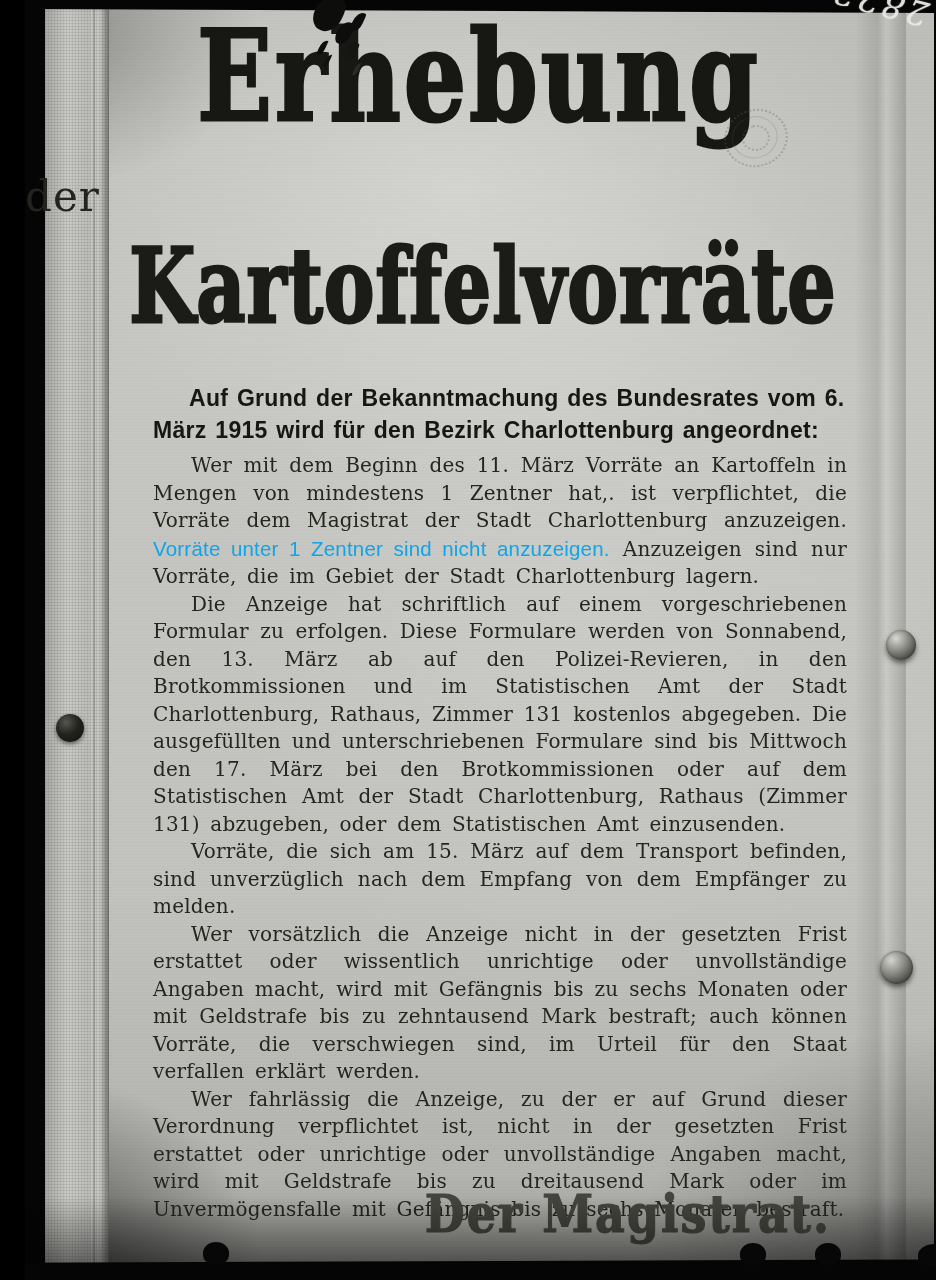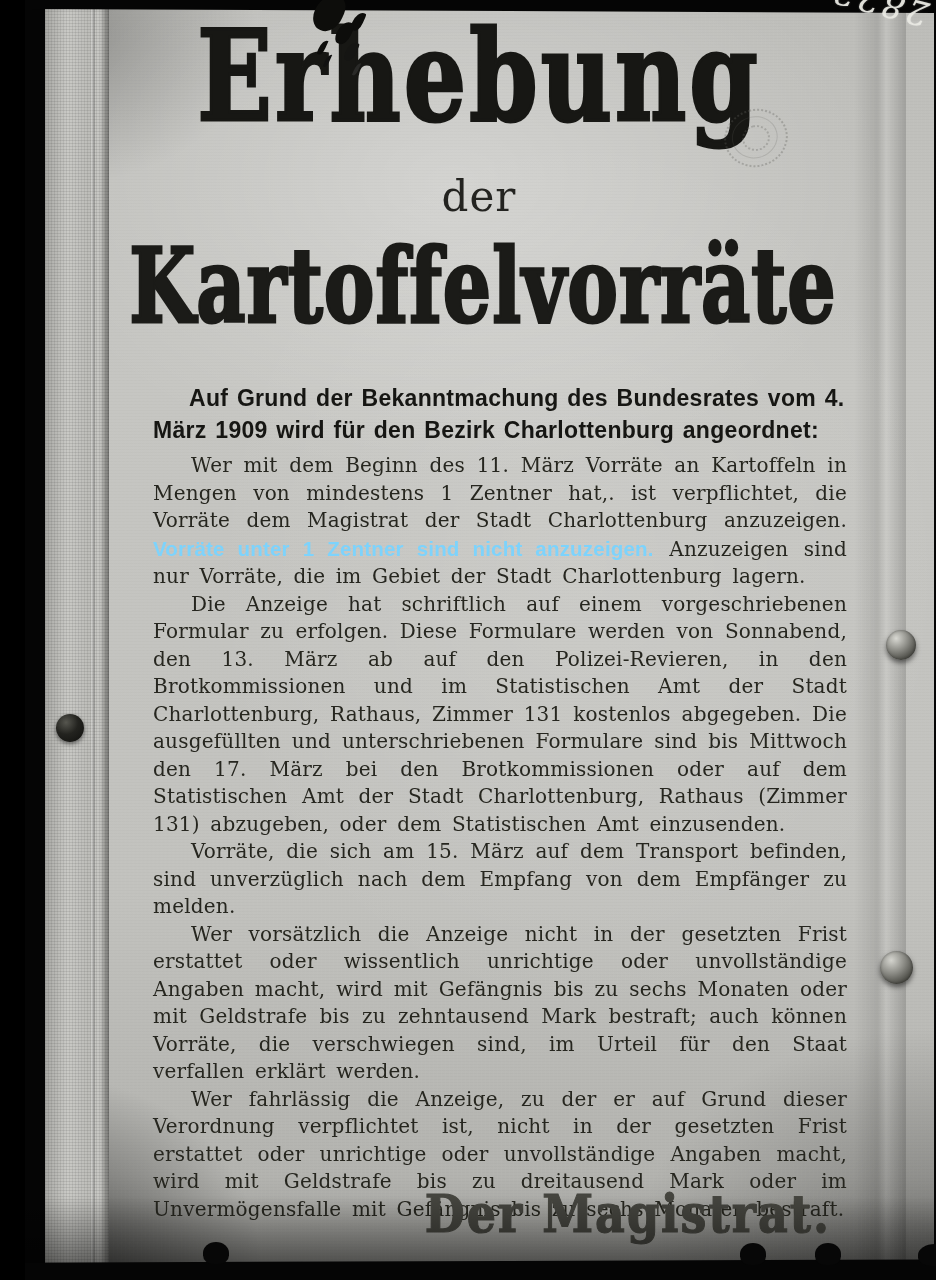--- a/index.html
+++ b/index.html
@@ -73,53 +73,53 @@
     background:radial-gradient(circle at 34% 28%, #d8d8d2 0%, #8e8e88 40%, #51514b 72%, #30302c 100%);
     box-shadow:0 3px 5px rgba(0,0,0,.5), inset 0 0 3px rgba(0,0,0,.4);}
   #pin-right-bottom{left:855px;top:951px;width:33px;height:33px;
     background:radial-gradient(circle at 34% 28%, #d4d4ce 0%, #8a8a84 42%, #4d4d47 74%, #2c2c28 100%);
     box-shadow:0 3px 5px rgba(0,0,0,.5), inset 0 0 3px rgba(0,0,0,.4);}
   
   .ptxt{position:absolute;z-index:3;}
   #title-top{left:0;right:28px;top:2px;text-align:center;
     font-size:98px;font-weight:bold;color:#171714;letter-spacing:3px;
     -webkit-text-stroke:2.5px #171714;transform:scaleY(1.28);transform-origin:top center;}
-  #title-mid{left:0;right:28px;top:172px;text-align:center;font-size:42px;color:#232320;letter-spacing:1px;}
+  #title-mid{left:0;right:28px;top:172px;text-align:left;font-size:42px;color:#232320;letter-spacing:1px;}
   #title-main{left:0;right:20px;top:226px;text-align:center;
     font-size:76px;font-weight:bold;color:#1b1b18;letter-spacing:1px;
     -webkit-text-stroke:2.3px #1b1b18;transform:scaleY(1.35);transform-origin:top center;}
   #intro{left:128px;top:382px;width:694px;
     font-family:"Liberation Sans",sans-serif;font-weight:bold;font-size:23px;line-height:32px;
     color:#161613;letter-spacing:.3px;word-spacing:2px;text-indent:36px;}
   #body{left:128px;top:452px;width:694px;}
   .bpar{margin:0;text-align:justify;text-indent:38px;font-size:20px;line-height:27.5px;
     color:#26261f;word-spacing:4px;letter-spacing:.2px;}
-  .bseg{font-family:"Liberation Sans",sans-serif;font-weight:bold;font-size:20.5px;
-    color:#7dd3fc;letter-spacing:.2px;word-spacing:2px;}
+  .bseg{font-family:"Liberation Sans",sans-serif;font-weight:normal;font-size:20.5px;
+    color:#0ea5e9;letter-spacing:.2px;word-spacing:2px;}
   #dateline{left:185px;top:1153px;font-size:22px;color:#26261f;}
   #dateline .place{font-family:"Liberation Sans",sans-serif;font-weight:bold;font-size:24px;color:#1c1c18;letter-spacing:.4px;}
   #signature{right:130px;top:1184px;font-size:46px;font-weight:bold;color:#45453f;
     letter-spacing:2px;-webkit-text-stroke:1px #45453f;transform:scaleY(1.12);transform-origin:top right;}
 </style>
 </head>
 <body>
 
 <div id="photo">
 
   <div id="paper">
     <div id="fabric"></div>
     <div id="fabric-seam"></div>
     <div id="right-crease"></div>
     <div id="grain"></div>
   </div>
 
   <div class="ptxt" id="title-top">Erhebung</div>
   <div class="ptxt" id="title-mid">der</div>
   <div class="ptxt" id="title-main">Kartoffelvorräte</div>
-  <div class="ptxt" id="intro">Auf Grund der Bekanntmachung des Bundesrates vom 4. März 1909 wird für den Bezirk Charlottenburg angeordnet:</div>
+  <div class="ptxt" id="intro">Auf Grund der Bekanntmachung des Bundesrates vom 6. März 1915 wird für den Bezirk Charlottenburg angeordnet:</div>
   <div class="ptxt" id="body">
       <p class="bpar"><span>Wer mit dem Beginn des 11. März Vorräte an Kartoffeln in Mengen von mindestens 1 Zentner hat,. ist verpflichtet, die Vorräte dem Magistrat der Stadt Charlottenburg anzuzeigen. </span><span class="bseg">Vorräte unter 1 Zentner sind nicht anzuzeigen.</span><span> Anzuzeigen sind nur Vorräte, die im Gebiet der Stadt Charlottenburg lagern.</span></p>
       <p class="bpar"><span>Die Anzeige hat schriftlich auf einem vorgeschriebenen Formular zu erfolgen. Diese Formulare werden von Sonnabend, den 13. März ab auf den Polizei-Revieren, in den Brotkommissionen und im Statistischen Amt der Stadt Charlottenburg, Rathaus, Zimmer 131 kostenlos abgegeben. Die ausgefüllten und unterschriebenen Formulare sind bis Mittwoch den 17. März bei den Brotkommissionen oder auf dem Statistischen Amt der Stadt Charlottenburg, Rathaus (Zimmer 131) abzugeben, oder dem Statistischen Amt einzusenden.</span></p>
       <p class="bpar"><span>Vorräte, die sich am 15. März auf dem Transport befinden, sind unverzüglich nach dem Empfang von dem Empfänger zu melden.</span></p>
       <p class="bpar"><span>Wer vorsätzlich die Anzeige nicht in der gesetzten Frist erstattet oder wissentlich unrichtige oder unvollständige Angaben macht, wird mit Gefängnis bis zu sechs Monaten oder mit Geldstrafe bis zu zehntausend Mark bestraft; auch können Vorräte, die verschwiegen sind, im Urteil für den Staat verfallen erklärt werden.</span></p>
       <p class="bpar"><span>Wer fahrlässig die Anzeige, zu der er auf Grund dieser Verordnung verpflichtet ist, nicht in der gesetzten Frist erstattet oder unrichtige oder unvollständige Angaben macht, wird mit Geldstrafe bis zu dreitausend Mark oder im Unvermögensfalle mit Gefängnis bis zu sechs Monaten bestraft.</span></p>
     </div>
   <div class="ptxt" id="signature">Der Magistrat.</div>
 
   <div id="stamp"></div>

